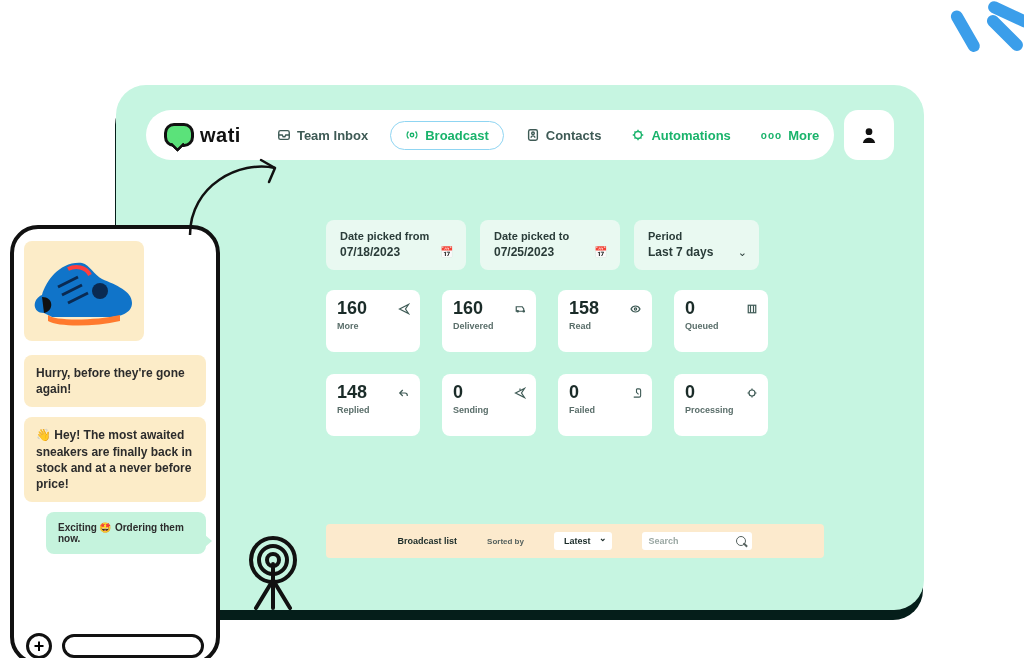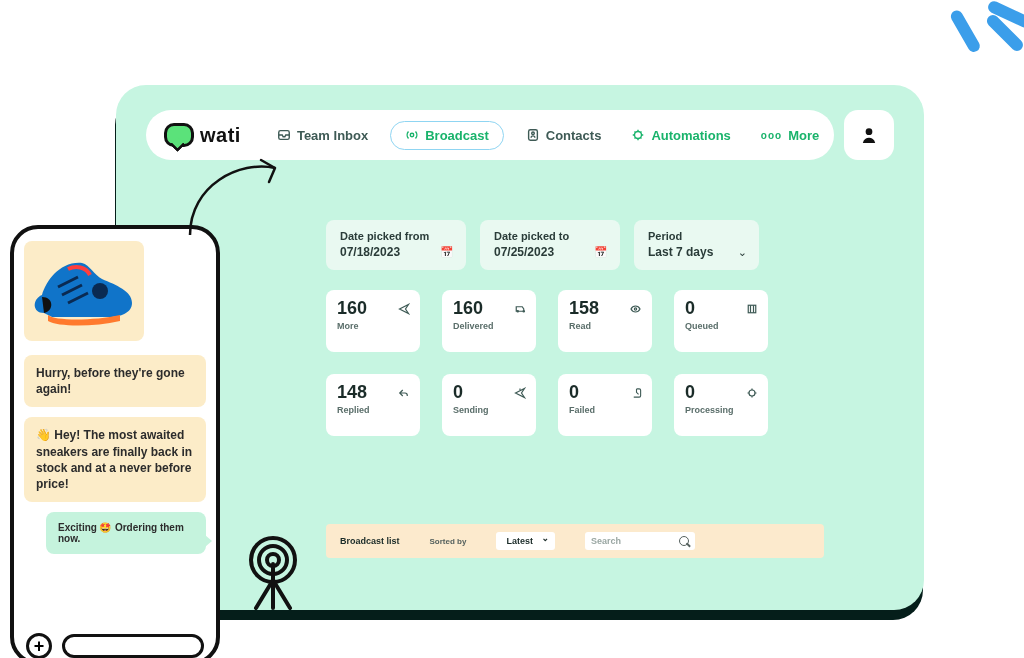--- a/index.html
+++ b/index.html
@@ -32,21 +32,21 @@
   .filter .val { font-size:12px; font-weight:700; color:#2a3c39; margin-top:3px; display:inline-block;}
   .filter .cal { position:absolute; right:12px; bottom:11px; color:#2a3c39; font-size:11px;}
   .filter .chev { position:absolute; right:12px; bottom:11px; color:#2a3c39; font-size:11px;}
 
   .stats { position:absolute; left:40px; top:95px; display:grid; grid-template-columns:repeat(4, 94px); grid-auto-rows:62px; gap:22px; }
   .stat { background:#fff; border-radius:8px; padding:8px 11px; position:relative; }
   .stat .num { font-size:18px; font-weight:900; color:#1a2b28; }
   .stat .sub { font-size:9px; font-weight:700; color:#5a6e6a; margin-top:2px;}
   .stat .sicon { position:absolute; right:10px; top:11px; color:#1a2b28; }
 
-  .broadcast-row { position:absolute; left:40px; right:40px; bottom:22px; height:34px; background:#fceacd; border-radius:4px; display:flex; align-items:center; padding:0 14px; gap:30px; font-size:9px; font-weight:800; color:#1a2b28;}
+  .broadcast-row { position:absolute; left:40px; right:40px; bottom:22px; height:34px; background:#fceacd; border-radius:4px; display:flex; align-items:center; padding:0 14px; gap:30px; font-size:9px; font-weight:800; color:#1a2b28;justify-content:center;}
   .sorted-lbl{ font-weight:700; color:#55615e; font-size:8px;}
   .sel { background:#fff; border-radius:3px; padding:4px 22px 4px 10px; font-size:9px; position:relative; font-weight:700;}
   .sel:after{content:"⌄"; position:absolute; right:6px; top:1px;}
   .search { background:#fff; border-radius:3px; padding:4px 24px 4px 6px; font-size:9px; color:#9aa7a3; position:relative; width:110px;}
   .search:after{content:""; position:absolute; right:6px; top:4px; width:8px; height:8px; border:1.5px solid #55615e; border-radius:50%; }
   .search:before{content:""; position:absolute; right:4px; top:12px; width:5px; height:1.5px; background:#55615e; transform:rotate(45deg);}
 
   
   .phone { position:absolute; left:10px; top:225px; width:210px; height:440px; background:#fff; border:4px solid #111; border-radius:28px; padding:12px 10px 0; overflow:hidden; z-index:4;}
   .shoe-card{ background:#fcecc8; border-radius:8px; width:120px; height:100px; display:flex; align-items:center; justify-content:center; overflow:hidden; margin-bottom:14px;}

